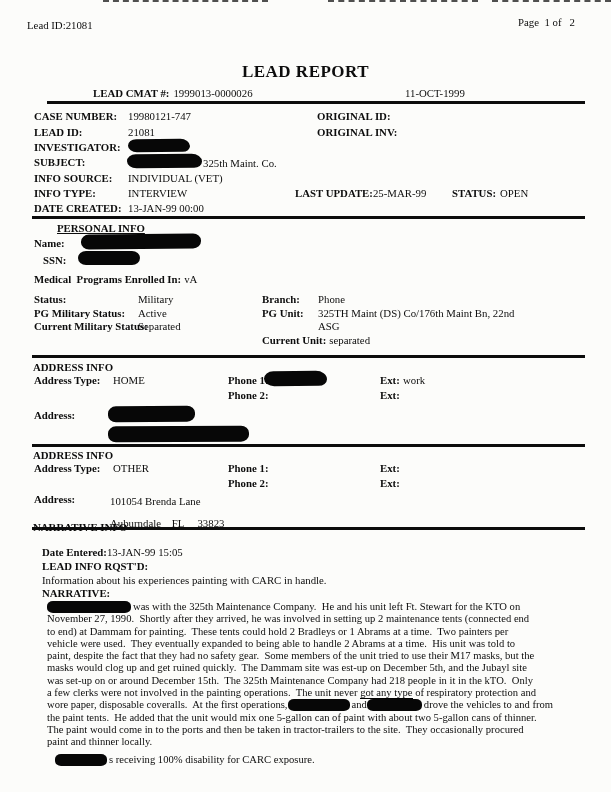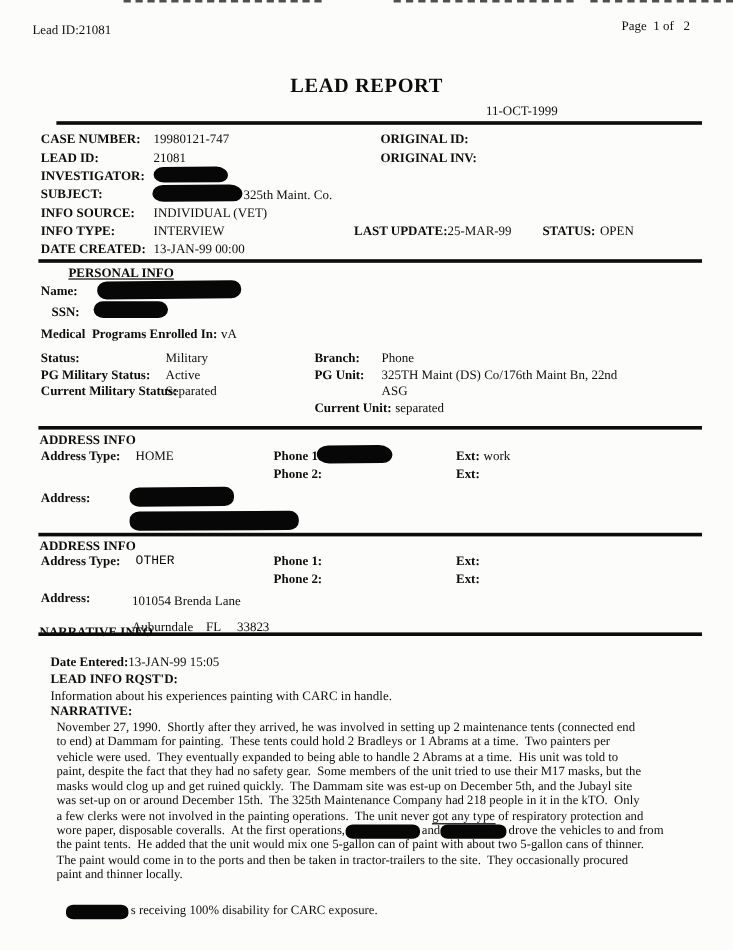--- a/index.html
+++ b/index.html
@@ -47,20 +47,23 @@
 <div class="page">
 
   <div class="dash" style="left:103px;width:165px;"></div>
   <div class="dash" style="left:328px;width:150px;"></div>
   <div class="dash" style="left:492px;width:119px;"></div>
 
   <div class="leaf" style="left:27px;top:19px;">Lead ID:21081</div>
   <div class="leaf" style="left:518px;top:16px;">Page  1 of   2</div>
   <div class="title">LEAD REPORT</div>
 
+  <div class="abs" style="left:93px;top:87px;">
+    <span class="b">LEAD CMAT #:</span><span class="gap">1999013-0000026</span>
+  </div>
   <div class="leaf" style="left:405px;top:87px;">11-OCT-1999</div>
   <div class="rule" style="left:47px;top:101px;width:538px;height:2.6px;"></div>
 
   <div class="leaf b" style="left:34px;top:110px;">CASE NUMBER:</div>
   <div class="leaf" style="left:128px;top:110px;">19980121-747</div>
   <div class="leaf b" style="left:317px;top:110px;">ORIGINAL ID:</div>
 
   <div class="leaf b" style="left:34px;top:126px;">LEAD ID:</div>
   <div class="leaf" style="left:128px;top:126px;">21081</div>
   <div class="leaf b" style="left:317px;top:126px;">ORIGINAL INV:</div>
@@ -131,40 +134,41 @@
   <div class="leaf b" style="left:228px;top:389px;">Phone 2:</div>
   <div class="leaf b" style="left:380px;top:389px;">Ext:</div>
   <div class="leaf b" style="left:34px;top:409px;">Address:</div>
   <div class="redact rr" style="left:108px;top:406px;width:87px;height:16px;transform:rotate(-0.5deg);"></div>
   <div class="redact rr" style="left:108px;top:426px;width:141px;height:16px;transform:rotate(-0.3deg);"></div>
 
   <div class="rule" style="left:32px;top:444px;width:553px;height:2.6px;"></div>
 
   <div class="leaf b" style="left:33px;top:449px;">ADDRESS INFO</div>
   <div class="leaf b" style="left:34px;top:462px;">Address Type:</div>
-  <div class="leaf" style="left:113px;top:462px;font-family:Liberation Mono, monospace;">OTHER</div>
+  <div class="leaf" style="left:113px;top:462px;">OTHER</div>
   <div class="leaf b" style="left:228px;top:462px;">Phone 1:</div>
   <div class="leaf b" style="left:380px;top:462px;">Ext:</div>
   <div class="leaf b" style="left:228px;top:477px;">Phone 2:</div>
   <div class="leaf b" style="left:380px;top:477px;">Ext:</div>
   <div class="leaf b" style="left:34px;top:493px;">Address:</div>
   <div class="leaf" style="left:110px;top:495px;">101054 Brenda Lane</div>
   <div class="leaf" style="left:110px;top:517px;">Auburndale    FL     33823</div>
 
   <div class="rule" style="left:32px;top:527px;width:553px;height:3px;"></div>
 
   <div class="leaf b" style="left:33px;top:521px;">NARRATIVE INFO</div>
   <div class="abs" style="left:42px;top:546px;">
     <span class="b">Date Entered:</span><span class="gap0">13-JAN-99 15:05</span>
   </div>
   <div class="leaf b" style="left:42px;top:560px;">LEAD INFO RQST'D:</div>
   <div class="leaf" style="left:42px;top:574px;">Information about his experiences painting with CARC in handle.</div>
   <div class="leaf b" style="left:42px;top:587px;">NARRATIVE:</div>
 
   <div id="narrative-lines">
+      <div class="nline"><span class="inline-redact" style="width: 84px;"></span><span>was with the 325th Maintenance Company.  He and his unit left Ft. Stewart for the KTO on</span></div>
       <div class="nline"><span>November 27, 1990.  Shortly after they arrived, he was involved in setting up 2 maintenance tents (connected end</span></div>
       <div class="nline"><span>to end) at Dammam for painting.  These tents could hold 2 Bradleys or 1 Abrams at a time.  Two painters per</span></div>
       <div class="nline"><span>vehicle were used.  They eventually expanded to being able to handle 2 Abrams at a time.  His unit was told to</span></div>
       <div class="nline"><span>paint, despite the fact that they had no safety gear.  Some members of the unit tried to use their M17 masks, but the</span></div>
       <div class="nline"><span>masks would clog up and get ruined quickly.  The Dammam site was est-up on December 5th, and the Jubayl site</span></div>
       <div class="nline"><span>was set-up on or around December 15th.  The 325th Maintenance Company had 218 people in it in the kTO.  Only</span></div>
       <div class="nline"><span>a few clerks were not involved in the painting operations.  The unit never </span><span class="underline">got any type</span><span> of respiratory protection and</span></div>
       <div class="nline"><span>wore paper, disposable coveralls.  At the first operations,</span><span class="inline-redact" style="width: 62px;"></span><span>and</span><span class="inline-redact" style="width: 55px;"></span><span>drove the vehicles to and from</span></div>
       <div class="nline"><span>the paint tents.  He added that the unit would mix one 5-gallon can of paint with about two 5-gallon cans of thinner.</span></div>
       <div class="nline"><span>The paint would come in to the ports and then be taken in tractor-trailers to the site.  They occasionally procured</span></div>

